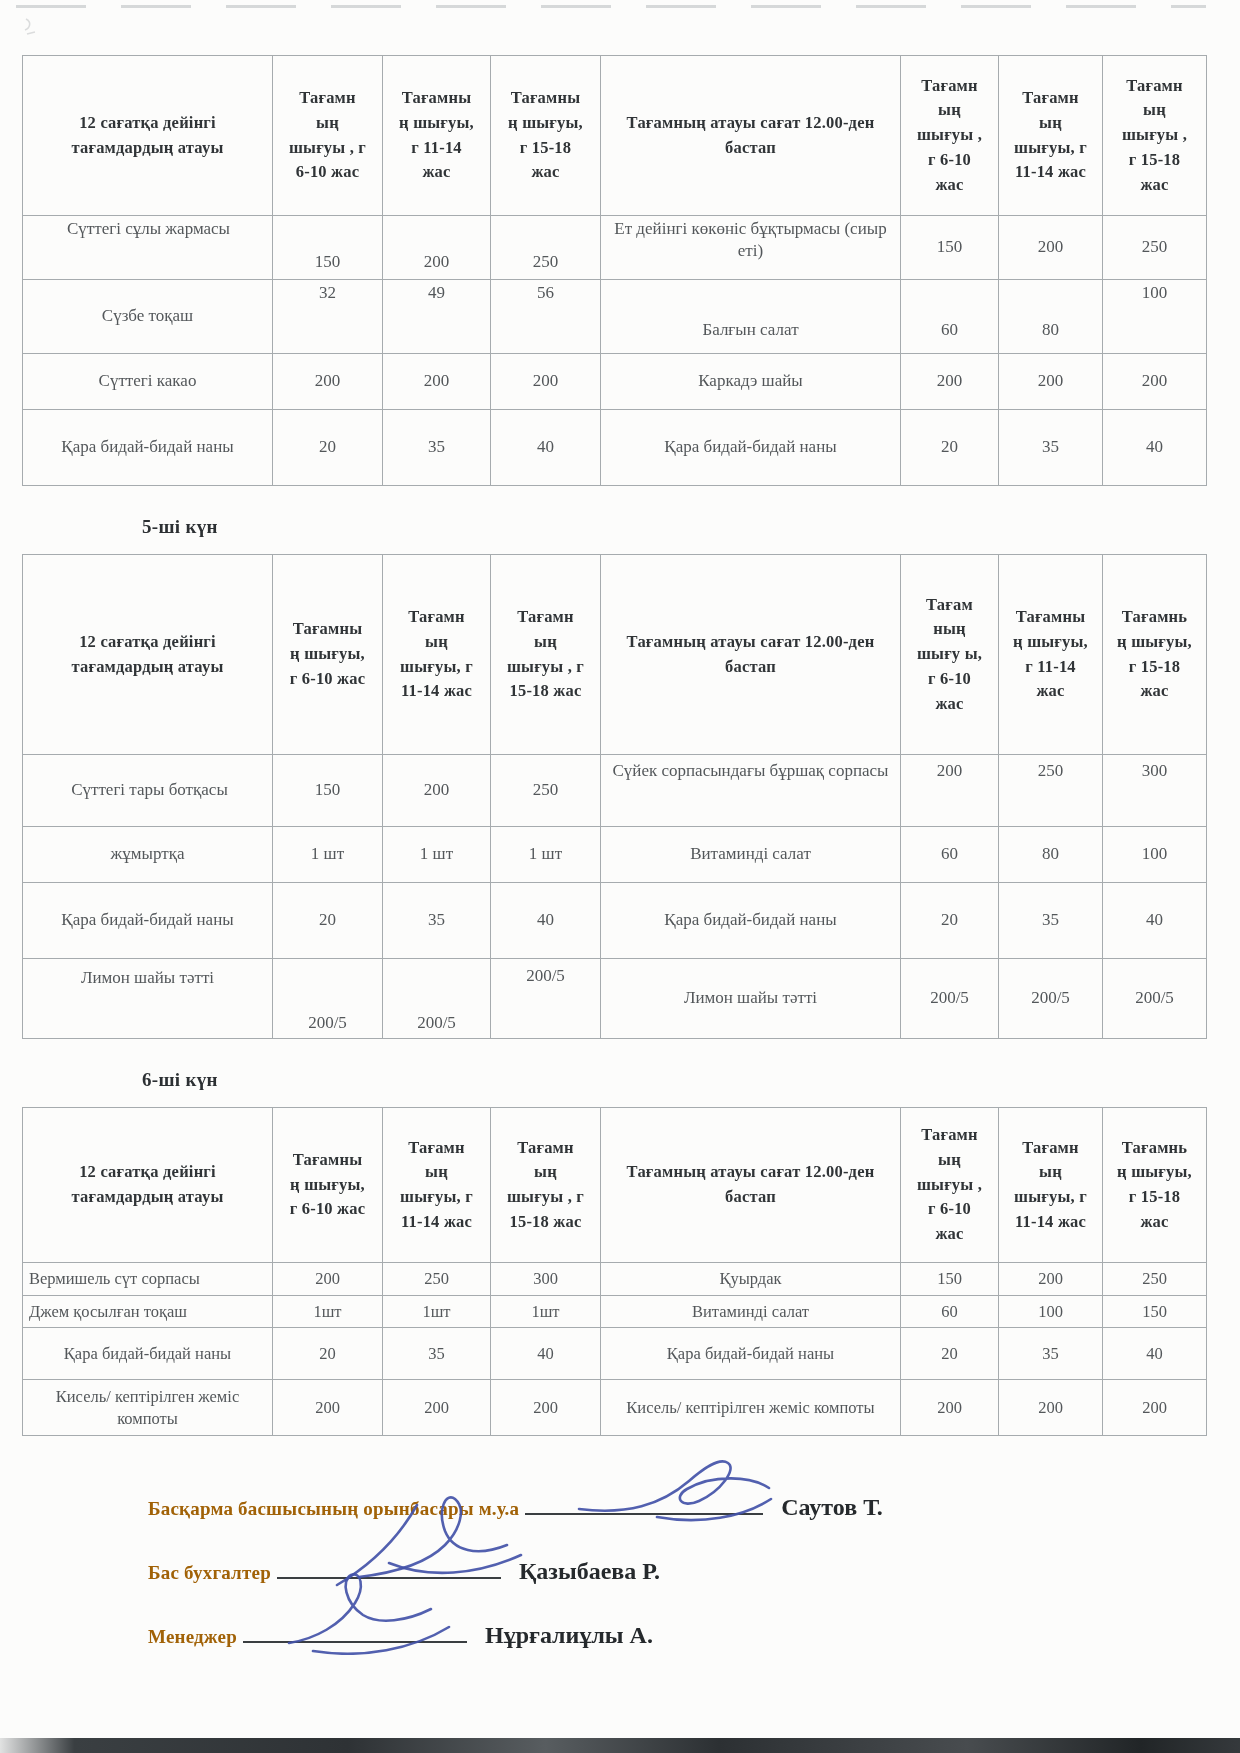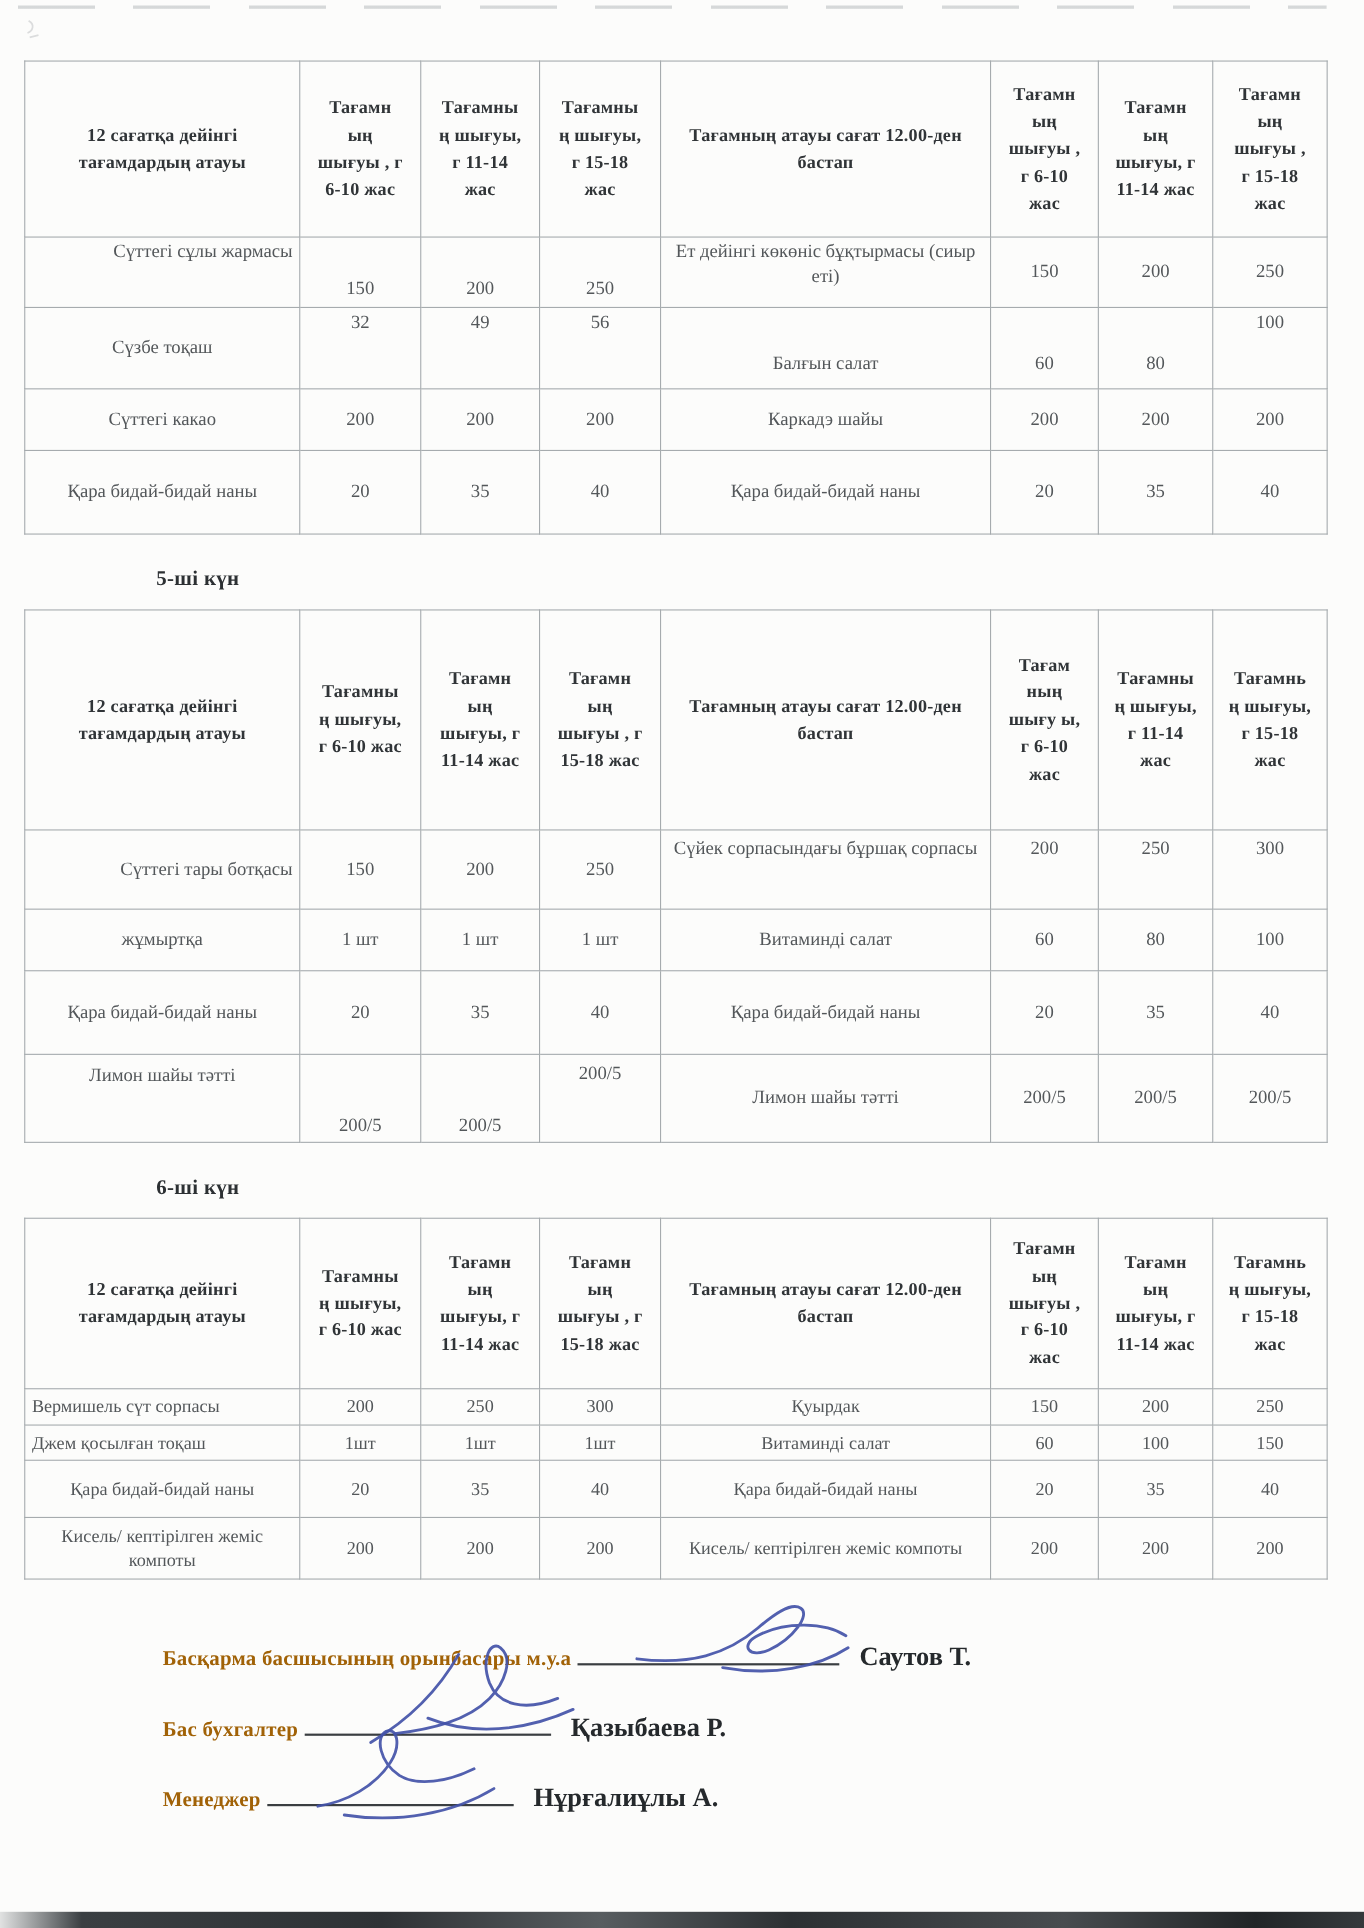--- a/index.html
+++ b/index.html
@@ -60,34 +60,34 @@
   #t1 tbody tr:nth-child(4){height:80px;margin-left:36px;}
 
   #t2 thead tr{height:155px;}
   #t2 tbody tr:nth-child(1){height:33px;}
   #t2 tbody tr:nth-child(2){height:32px;}
   #t2 tbody tr:nth-child(3){height:52px;}
   #t2 tbody tr:nth-child(4){height:56px;}
   #t2 tbody td{font-size:16.5px;padding:1px 5px;}
 
   
-  #t0 tbody tr:nth-child(1) td:nth-child(1){vertical-align:top;text-align:right;padding-left:8px;}
+  #t0 tbody tr:nth-child(1) td:nth-child(1){vertical-align:top;text-align:center;padding-left:8px;}
   #t0 tbody tr:nth-child(1) td:nth-child(2),
   #t0 tbody tr:nth-child(1) td:nth-child(3),
   #t0 tbody tr:nth-child(1) td:nth-child(4){vertical-align:bottom;padding-bottom:6px;}
   #t0 tbody tr:nth-child(1) td:nth-child(5){vertical-align:top;}
   #t0 tbody tr:nth-child(2) td:nth-child(2),
   #t0 tbody tr:nth-child(2) td:nth-child(3),
   #t0 tbody tr:nth-child(2) td:nth-child(4){vertical-align:top;}
   #t0 tbody tr:nth-child(2) td:nth-child(5),
   #t0 tbody tr:nth-child(2) td:nth-child(6),
   #t0 tbody tr:nth-child(2) td:nth-child(7){vertical-align:bottom;padding-bottom:12px;}
   #t0 tbody tr:nth-child(2) td:nth-child(8){vertical-align:top;}
 
-  #t1 tbody tr:nth-child(1) td:nth-child(1){text-align:right;padding-left:10px;}
+  #t1 tbody tr:nth-child(1) td:nth-child(1){text-align:center;padding-left:10px;}
   #t1 tbody tr:nth-child(1) td:nth-child(5),
   #t1 tbody tr:nth-child(1) td:nth-child(6),
   #t1 tbody tr:nth-child(1) td:nth-child(7),
   #t1 tbody tr:nth-child(1) td:nth-child(8){vertical-align:top;padding-top:5px;}
   #t1 tbody tr:nth-child(4) td:nth-child(1){vertical-align:top;padding-top:8px;}
   #t1 tbody tr:nth-child(4) td:nth-child(2),
   #t1 tbody tr:nth-child(4) td:nth-child(3){vertical-align:bottom;padding-bottom:4px;}
   #t1 tbody tr:nth-child(4) td:nth-child(4){vertical-align:top;padding-top:6px;}
 
   #t2 tbody tr:nth-child(1) td:nth-child(1),

